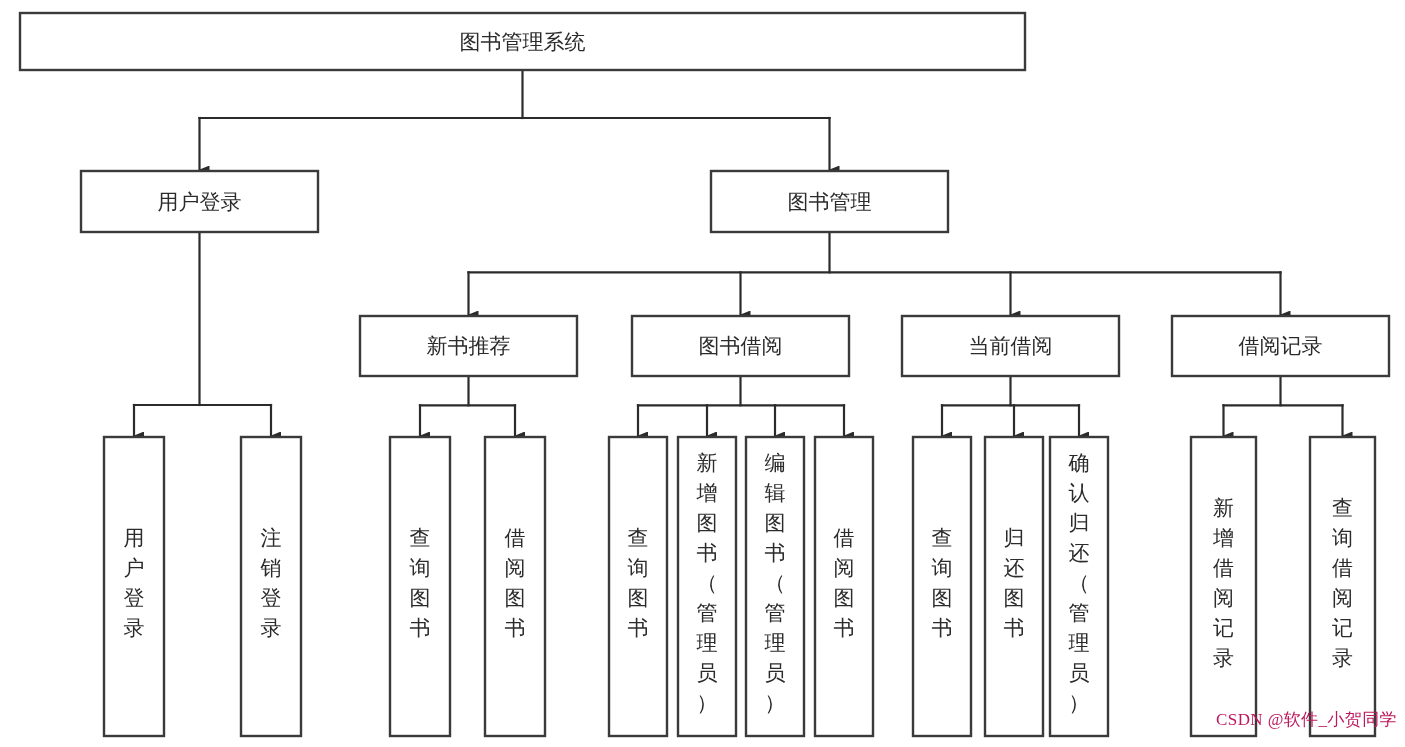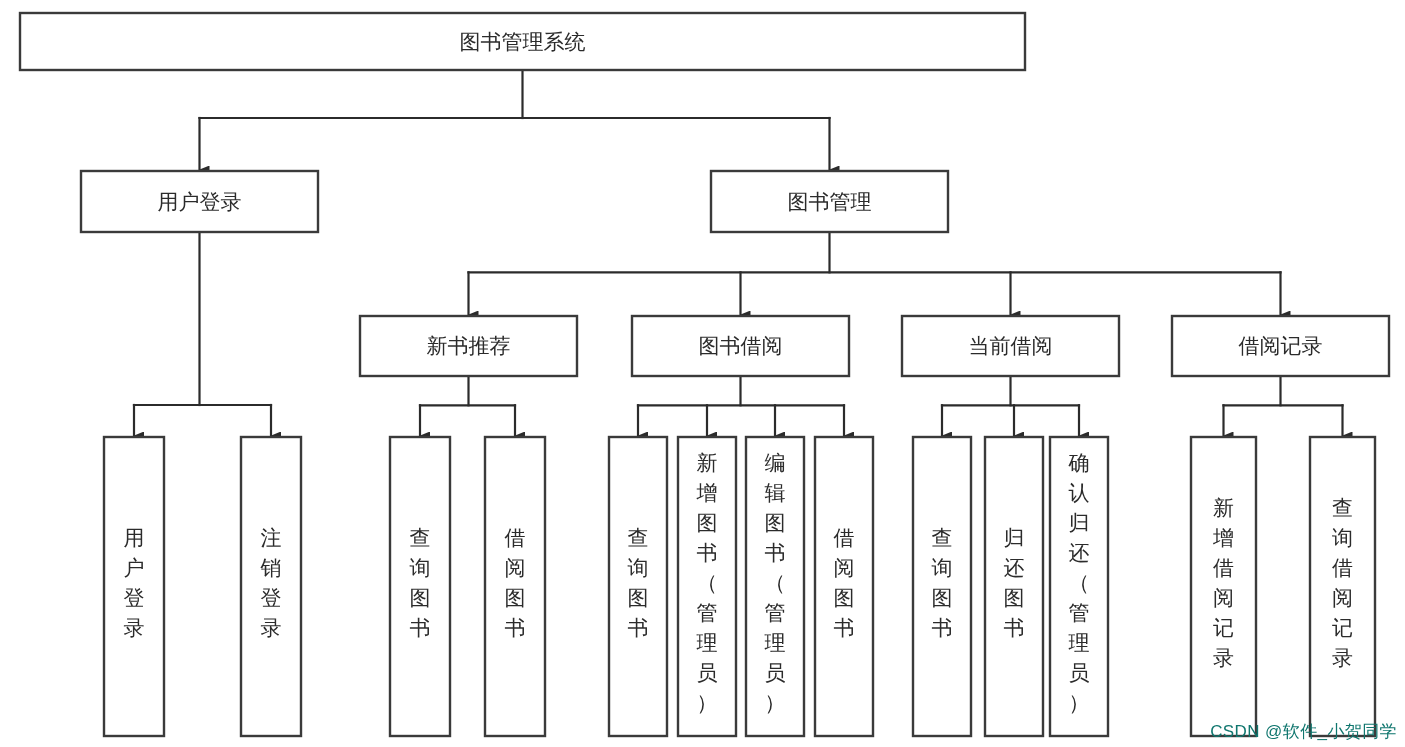--- a/index.html
+++ b/index.html
@@ -51,24 +51,24 @@
     fill: none;
     stroke-linecap: square;
   }
   .edge-arrow {
     fill: #2b2b2b;
     stroke: none;
   }
   .watermark {
     position: absolute;
     right: 8px;
-    bottom: 4px;
-    color: #0f766e;
+    bottom: 16px;
+    color: #be185d;
     font-size: 17px;
-    font-family: Liberation Sans, sans-serif;
+    font-family: Liberation Serif, serif;
     white-space: nowrap;
     letter-spacing: 0.4px;
     user-select: none;
   }
 </style>
 </head>
 <body>
 
 <div id="diagram-root">
   <svg id="tree-svg" viewBox="0 0 1405 747">

